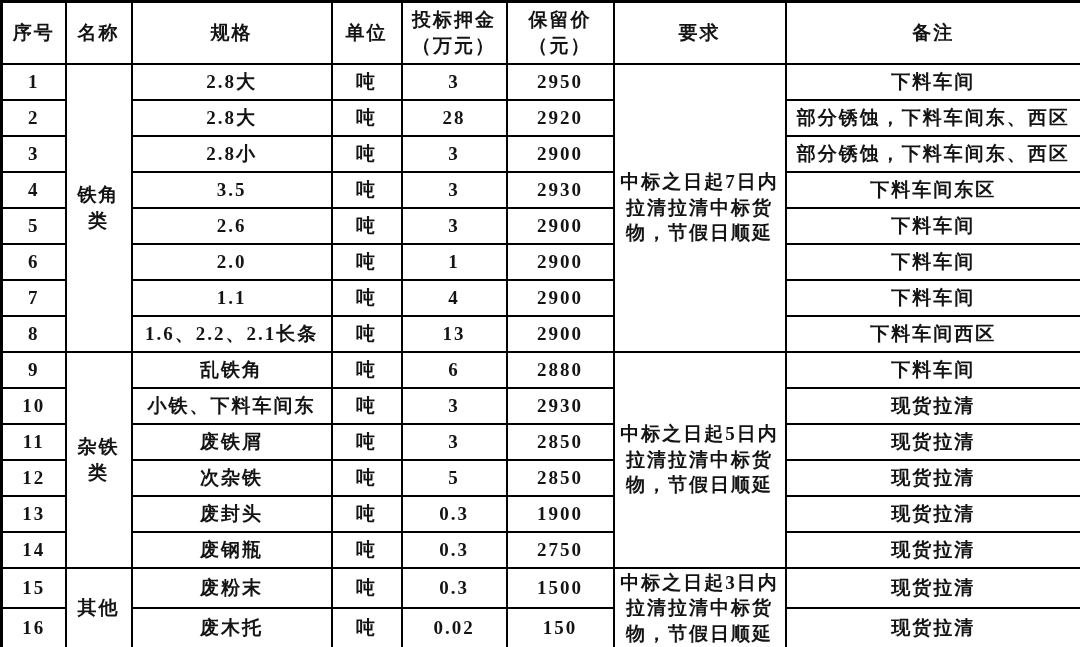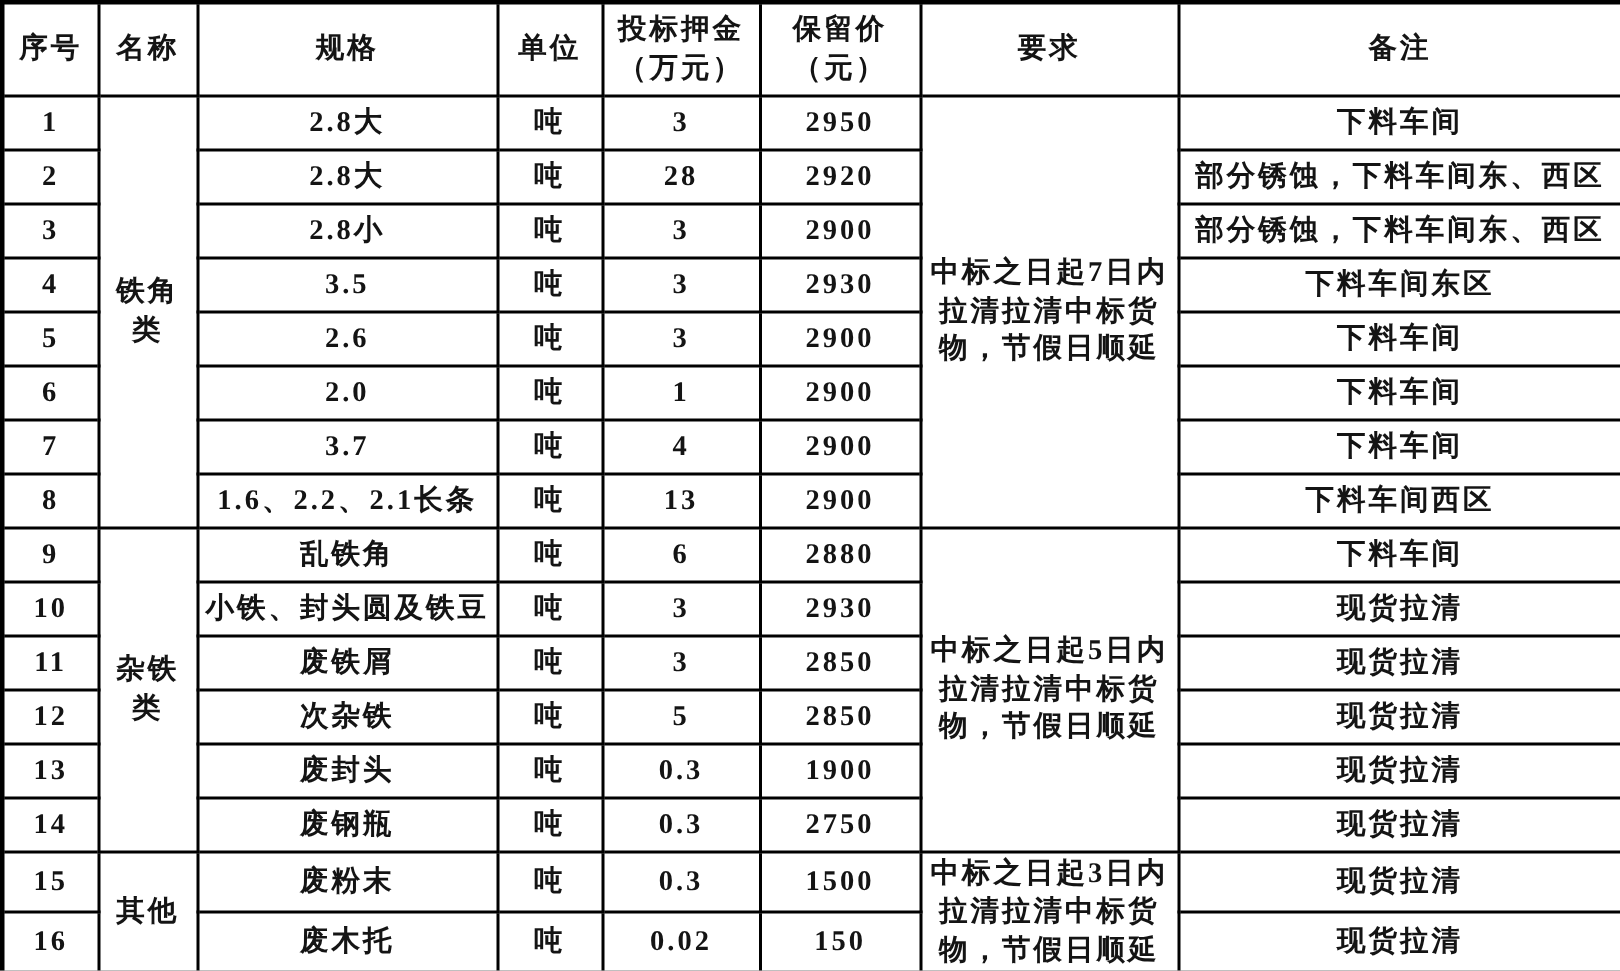--- a/index.html
+++ b/index.html
@@ -113,21 +113,21 @@
     <tr>
       <td class="cell-num">6</td>
       <td>2.0</td>
       <td>吨</td>
       <td class="cell-num">1</td>
       <td class="cell-num">2900</td>
       <td class="cell-remark">下料车间</td>
     </tr>
     <tr>
       <td class="cell-num">7</td>
-      <td>3.7</td>
+      <td>1.1</td>
       <td>吨</td>
       <td class="cell-num">4</td>
       <td class="cell-num">2900</td>
       <td class="cell-remark">下料车间</td>
     </tr>
     <tr>
       <td class="cell-num">8</td>
       <td>1.6、2.2、2.1长条</td>
       <td>吨</td>
       <td class="cell-num">13</td>
@@ -140,21 +140,21 @@
 类</td>
       <td>乱铁角</td>
       <td>吨</td>
       <td class="cell-num">6</td>
       <td class="cell-num">2880</td>
       <td rowspan="6" class="cell-requirement">中标之日起5日内拉清拉清中标货物，节假日顺延</td>
       <td class="cell-remark">下料车间</td>
     </tr>
     <tr>
       <td class="cell-num">10</td>
-      <td>小铁、封头圆及铁豆</td>
+      <td>小铁、下料车间东</td>
       <td>吨</td>
       <td class="cell-num">3</td>
       <td class="cell-num">2930</td>
       <td class="cell-remark">现货拉清</td>
     </tr>
     <tr>
       <td class="cell-num">11</td>
       <td>废铁屑</td>
       <td>吨</td>
       <td class="cell-num">3</td>

